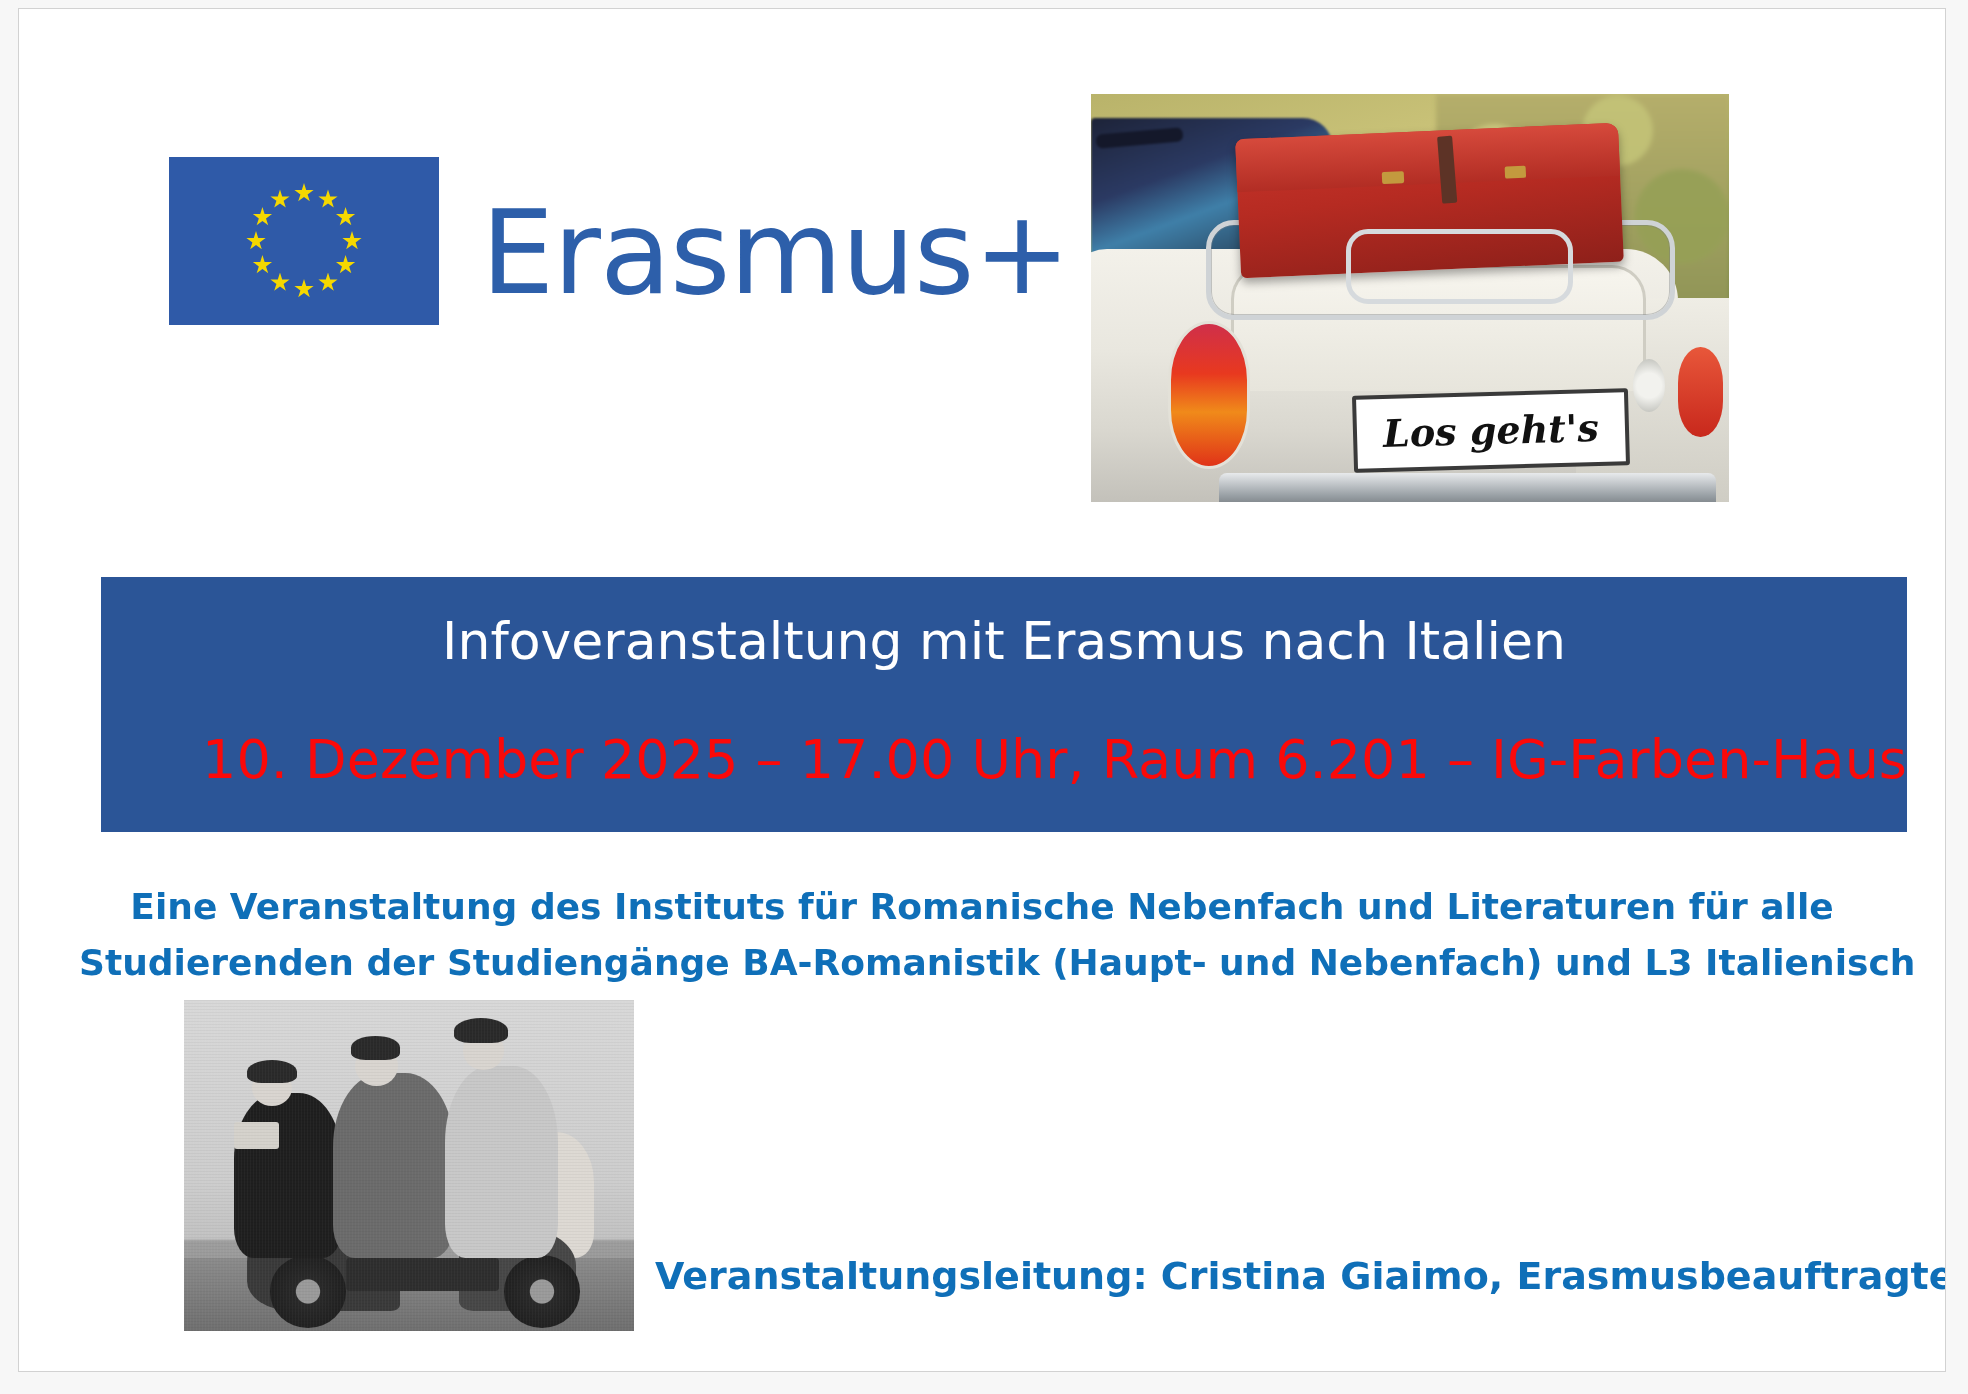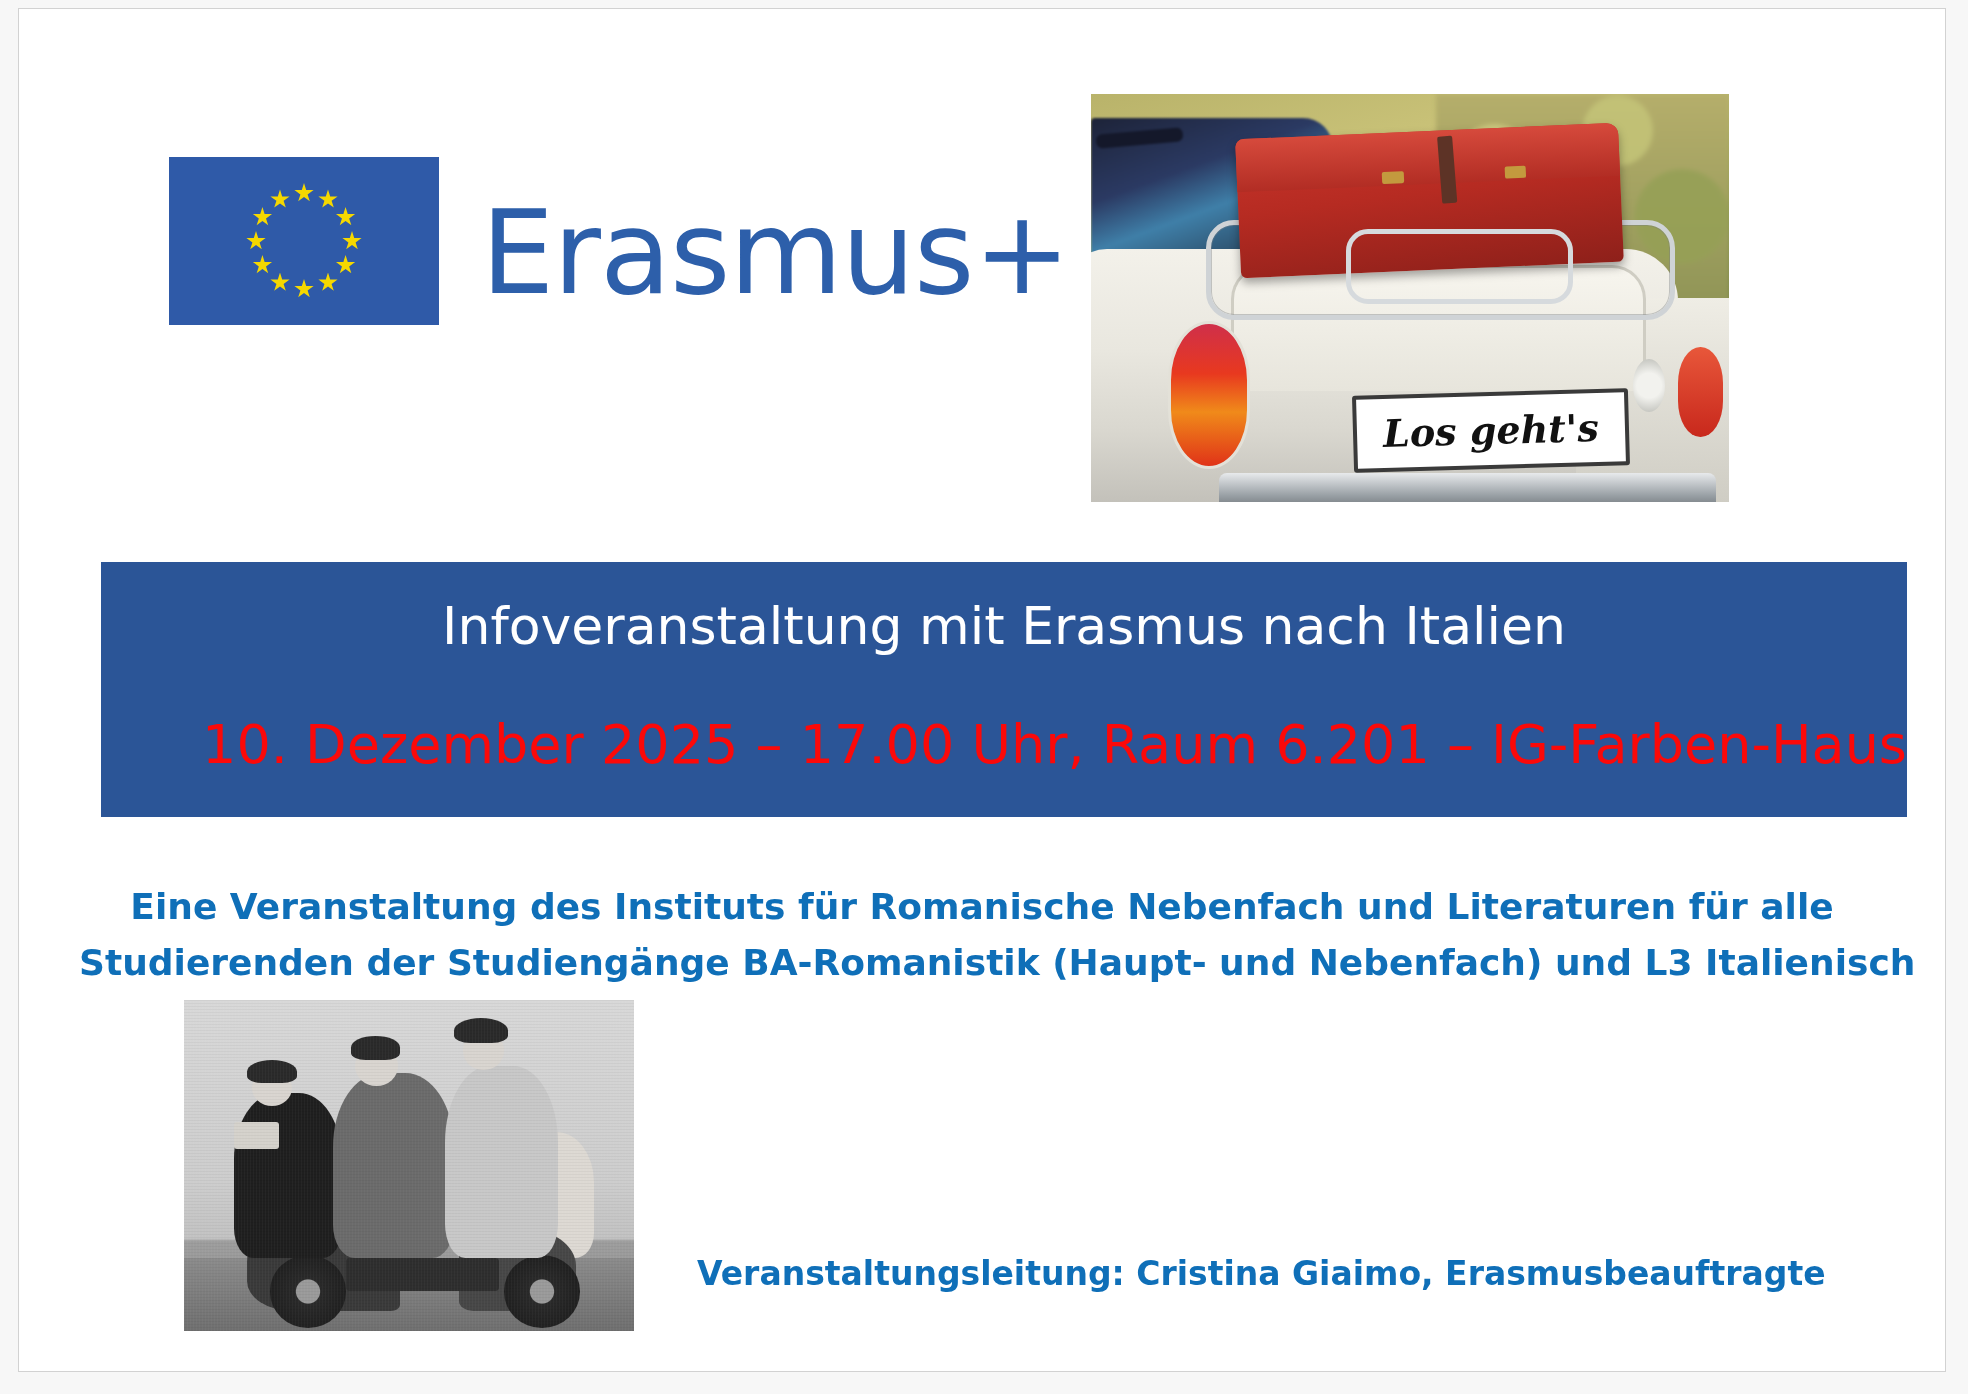--- a/index.html
+++ b/index.html
@@ -188,21 +188,21 @@
   .cp-reflector {
     position: absolute; right: 10%; bottom: 22%; width: 5%; height: 13%;
     background: radial-gradient(circle,#f2f2ee 0 40%, #b9bab4 100%);
     border-radius: 50%;
   }
 
   
   #banner {
     position: absolute;
     left: 82px;
-    top: 553px;
+    top: 568px;
     width: 1806px;
     height: 255px;
     background: #2b5597;
   }
   #banner-title {
     position: absolute;
     left: 0; right: 0;
     top: 36px;
     text-align: center;
     color: #ffffff;
@@ -312,25 +312,25 @@
     background: #ddd9d3; border-radius: 6% 40% 20% 10%;
   }
   .vp-camera {
     position: absolute; left: 11%; bottom: 55%; width: 10%; height: 8%;
     background: #d5d2cc; border-radius: 3px;
   }
 
   
   #footer-line {
     position: absolute;
-    left: 678px;
+    left: 636px;
     top: 1245px;
     color: #0f6fb8;
     font-weight: 700;
-    font-size: 33px;
+    font-size: 38px;
     white-space: nowrap;
     font-family: "DejaVu Sans", sans-serif;
   }
 </style>
 </head>
 <body>
 
 <div id="page">
 
   <div id="eu-flag">

